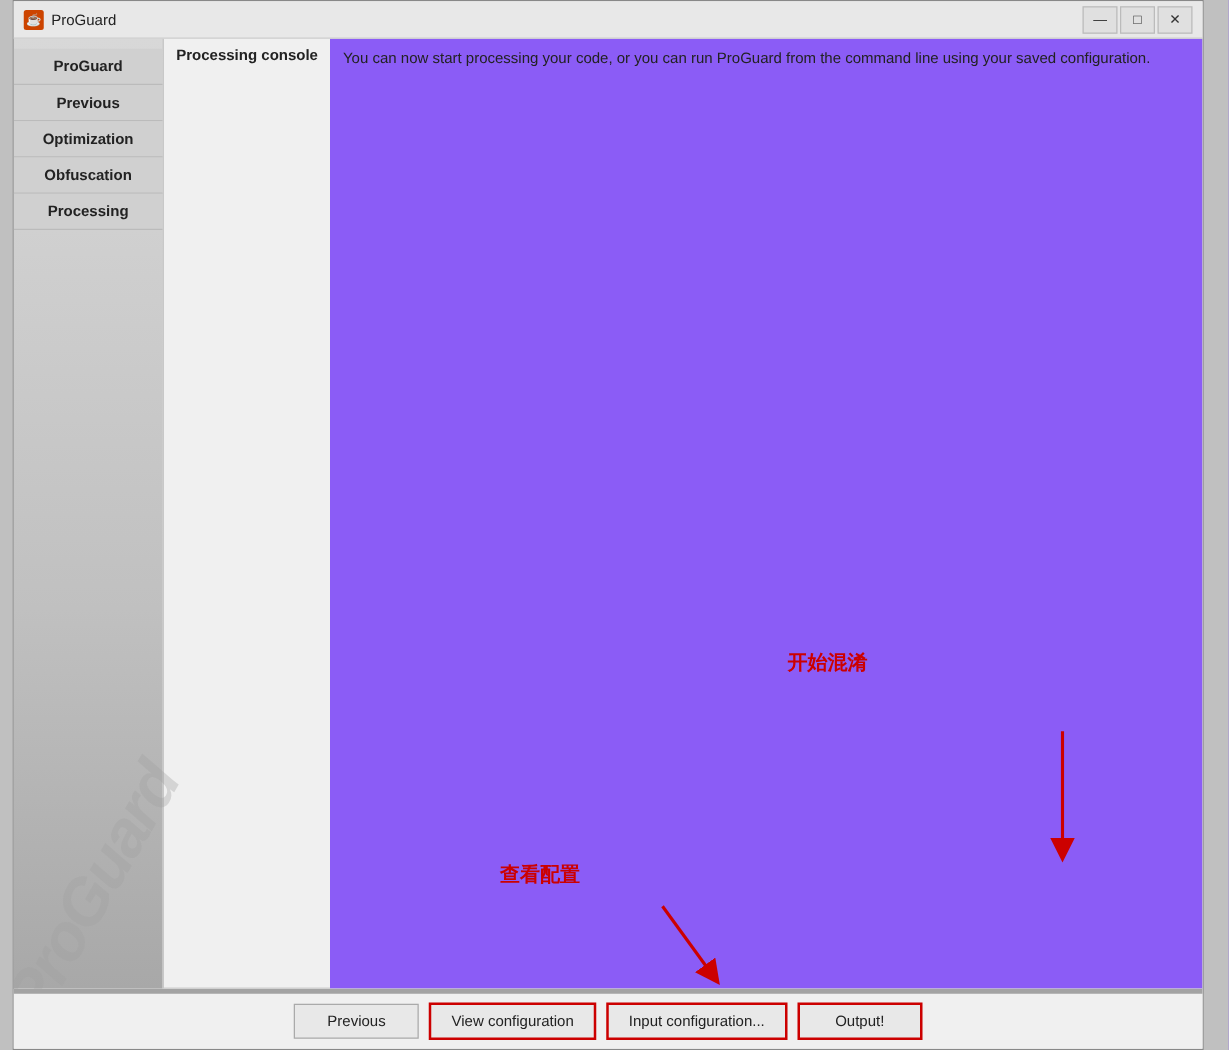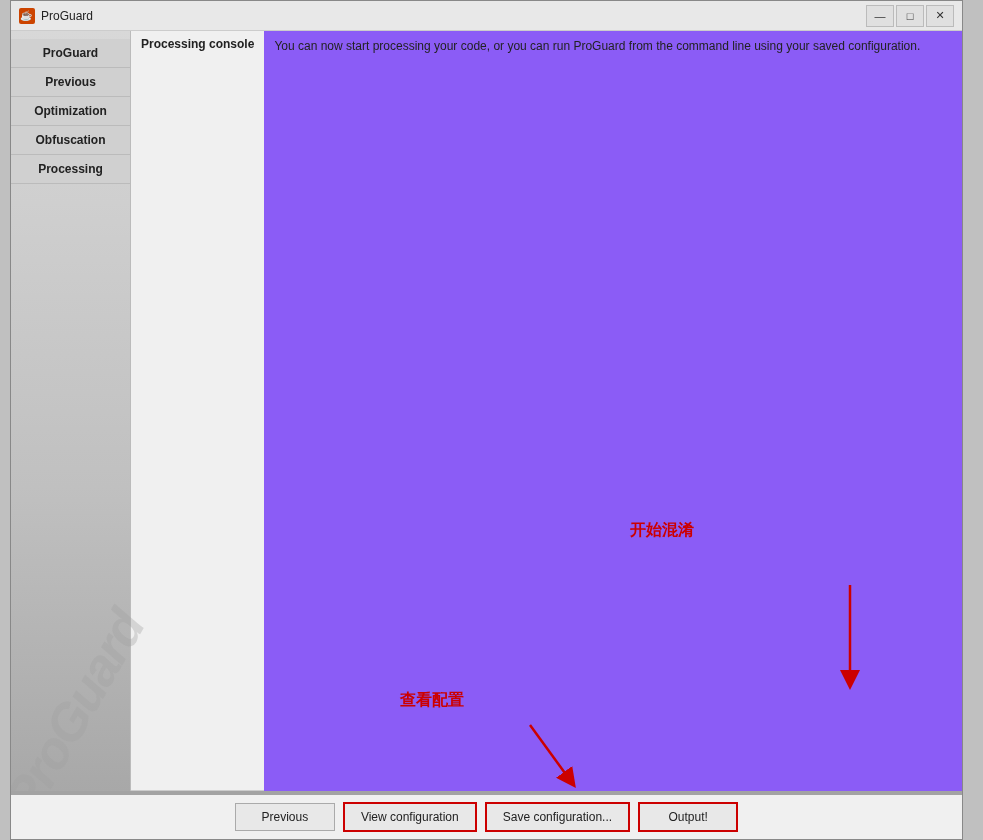--- a/index.html
+++ b/index.html
@@ -238,21 +238,21 @@
       <div class="console-body">
         <span class="console-desc">You can now start processing your code, or you can run ProGuard from the command line using your saved configuration.</span>
       </div>
     </div>
   </div>
 
   <div class="footer">
 
   <button class="footer-btn">Previous</button>
       <button class="footer-btn highlight">View configuration</button>
-      <button class="footer-btn highlight">Save configuration...</button>
+      <button class="footer-btn highlight">Input configuration...</button>
       <button class="footer-btn highlight">Output!</button>
     </div>
 </div>
 
 <div class="annotation-overlay" style="left:10px; top:0; right:20px; bottom:0;">
 
   <div class="annotation-text" style="left: 390px; top: 690px;">查看配置</div>
 
   <svg style="position:absolute; left:490px; top:720px;" width="100" height="75">
     <defs>

